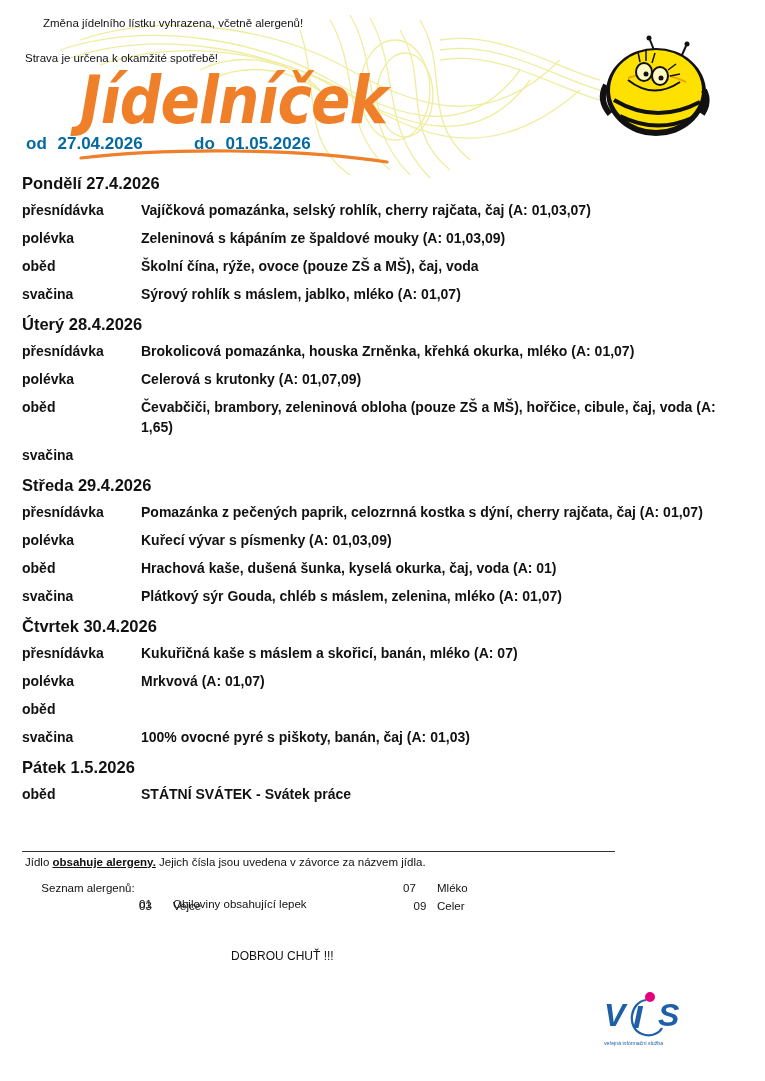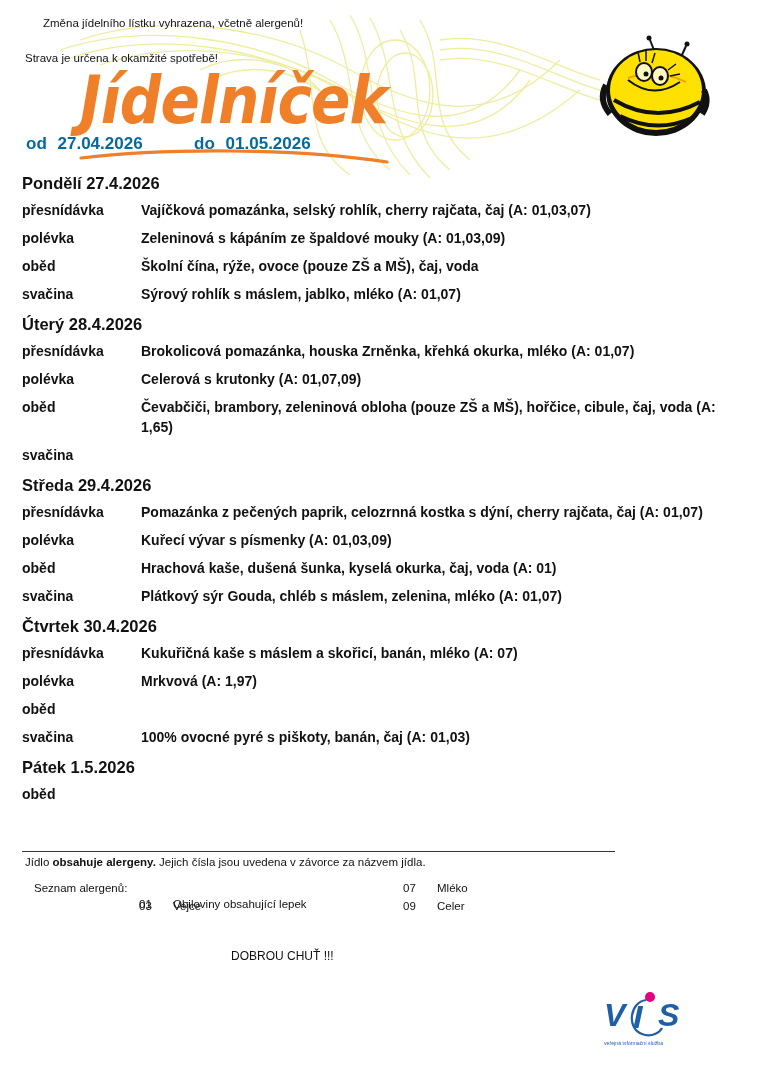--- a/index.html
+++ b/index.html
@@ -26,23 +26,23 @@
 
   .days { position: absolute; left: 22px; top: 170px; width: 720px; }
   .day h2 { margin: 0; font-size: 16.5px; font-weight: bold; height: 26px; line-height: 26px; }
   .row { display: flex; font-size: 14px; font-weight: bold; line-height: 20px; padding: 4px 0 4px; }
   .row .lbl { width: 119px; flex: none; }
   .row .dish { flex: 1; }
   .day { margin-bottom: 3px; }
 
   .divider { position: absolute; left: 22px; top: 851px; width: 593px; border-top: 1.3px solid #333; }
   .alg-note { position: absolute; left: 25px; top: 856px; font-size: 11.5px; }
-  .alg-note b { font-weight: bold; }
+  .alg-note b { font-weight: bold; text-decoration: underline; }
   .alg-list { position: absolute; left: 24px; top: 879px; font-size: 11.5px; line-height: 18px; }
-  .alg-list .hdr { position: absolute; left: 10px; top: 0; width: 120px; }
+  .alg-list .hdr { position: absolute; left: 4px; top: 0; width: 120px; text-align: center; }
   .alg-item { position: absolute; white-space: nowrap; }
   .alg-item .code { display: inline-block; width: 34px; }
   .enjoy { position: absolute; left: 231px; top: 949px; font-size: 12px; }
   .vis { position: absolute; left: 600px; top: 988px; width: 92px; height: 62px; }
 </style>
 </head>
 <body>
 
 <svg class="swirl" viewBox="0 0 620 170">
   <g fill="none" stroke="#ecea8e" stroke-width="1.3" opacity="0.85">
@@ -166,53 +166,54 @@
   </div>
 
   <div class="day">
     <h2>Čtvrtek 30.4.2026</h2>
     <div class="row">
         <span class="lbl">přesnídávka</span>
         <span class="dish">Kukuřičná kaše s máslem a skořicí, banán,  mléko  (A: 07)</span>
       </div>
     <div class="row">
         <span class="lbl">polévka</span>
-        <span class="dish">Mrkvová  (A: 1,97)</span>
+        <span class="dish">Mrkvová  (A: 01,07)</span>
       </div>
     <div class="row">
         <span class="lbl">oběd</span>
       </div>
     <div class="row">
         <span class="lbl">svačina</span>
         <span class="dish">100% ovocné pyré s piškoty, banán, čaj  (A: 01,03)</span>
       </div>
   </div>
 
   <div class="day">
     <h2>Pátek 1.5.2026</h2>
     <div class="row">
         <span class="lbl">oběd</span>
+        <span class="dish">STÁTNÍ SVÁTEK - Svátek práce</span>
       </div>
   </div>
 </div>
 
 <div class="divider"></div>
 
 <div class="alg-note">
   <span>Jídlo</span>
   <b>obsahuje alergeny.</b>
   <span>Jejich čísla jsou uvedena v závorce za názvem jídla.</span>
 </div>
 
 <div class="alg-list">
   <span class="hdr">Seznam alergenů:</span>
   <div class="alg-item" style="left:115px; top:16px;"><span class="code">01</span><span>Obiloviny obsahující lepek</span></div>
   <div class="alg-item" style="left:115px; top:18px;"><span class="code">03</span><span>Vejce</span></div>
   <div class="alg-item" style="left:379px; top:0;"><span class="code">07</span><span>Mléko</span></div>
-  <div class="alg-item" style="left:379px; top:18px;"><span class="code">09</span><span>Celer</span></div>
+  <div class="alg-item" style="left:379px; top:18px;text-align:center;"><span class="code">09</span><span>Celer</span></div>
 </div>
 
 <div class="enjoy">DOBROU CHUŤ !!!</div>
 
 <svg class="vis" viewBox="0 0 92 62">
   <text x="4" y="38" font-family="Liberation Sans, sans-serif" font-size="32" font-weight="bold" font-style="italic" fill="#1f5fa8">V</text>
   <path d="M46 12 C30 14, 26 40, 42 46 C52 50, 60 44, 62 40" fill="none" stroke="#1f5fa8" stroke-width="2.2"></path>
   <rect x="42" y="18" width="5" height="22" fill="#1f5fa8" transform="skewX(-12)"></rect>
   <circle cx="50" cy="9" r="5" fill="#e6007e"></circle>
   <text x="58" y="38" font-family="Liberation Sans, sans-serif" font-size="32" font-weight="bold" font-style="italic" fill="#1f5fa8">S</text>

